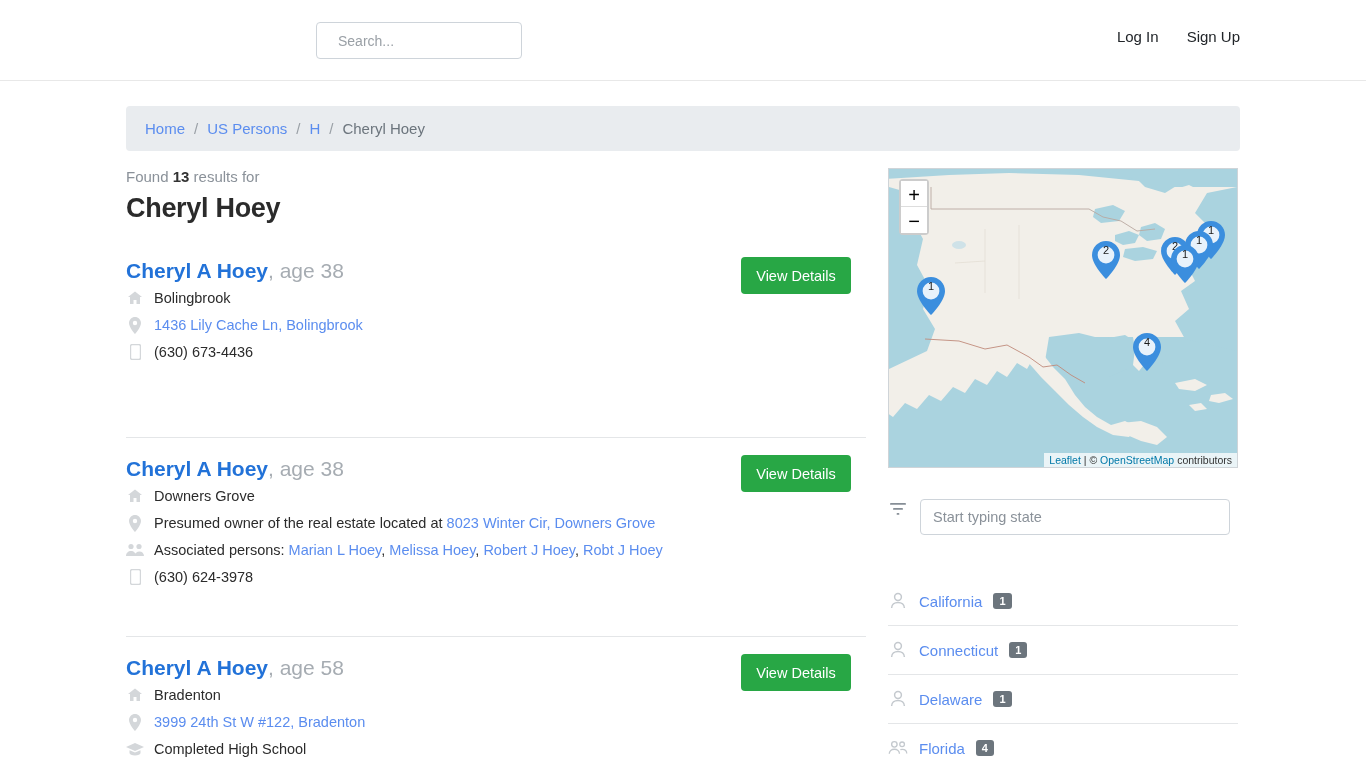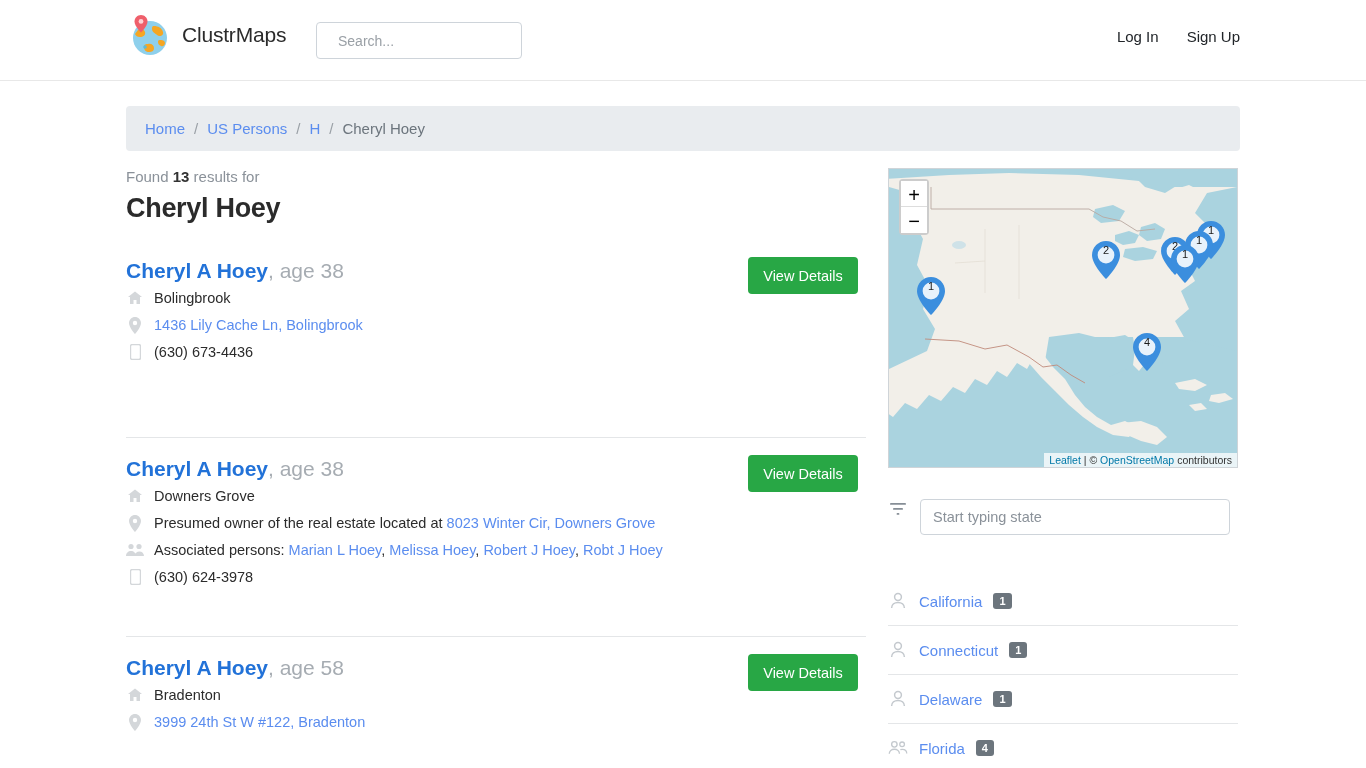--- a/index.html
+++ b/index.html
@@ -92,21 +92,21 @@
     margin-top: 7px;
   }
   .row .ico {
     width: 18px; min-width: 18px; height: 20px;
     display: flex; align-items: center; justify-content: center;
     fill: #d4d7da;
   }
   .row a { color: #5b8def; text-decoration: none; cursor: pointer; }
 
   .btn-details {
-    position: absolute; right: 8px; top: 18px;
+    position: absolute; right: 15px; top: 18px;
     width: 110px; height: 37px;
     background: #28a745; border: none; border-radius: 4px;
     color: #fff; font-size: 14.5px;
     font-family: "Liberation Sans", sans-serif;
     cursor: pointer;
   }
 
   
   .map-wrap {
     position: absolute; left: 888px; top: 168px;
@@ -171,30 +171,20 @@
   .badge {
     background: #6c757d; color: #fff; font-size: 11px;
     font-weight: bold; border-radius: 3px;
     padding: 2px 6px; line-height: 1.1;
   }
 </style>
 </head>
 <body>
 
 <div class="header">
-  <a class="brand" href="#">
-    <svg class="brand-logo" viewBox="0 0 46 46">
-      <circle cx="24" cy="26" r="17" fill="#8ed0ec"></circle>
-      <path d="M12 18c3-2 6-1 7 2s-2 5-5 5-4-1-5-3zM28 14c4 0 8 2 9 6s-4 5-6 3-5-3-5-6 1-3 2-3zM22 32c3-1 6 1 6 4s-2 4-5 4-5-2-5-5 2-3 4-3zM35 28c2 0 4 1 4 3s-2 4-4 3-3-2-3-4 1-2 3-2z" fill="#f5a623"></path>
-      <circle cx="19" cy="35" r="1.8" fill="#5bbbd8"></circle>
-      <path d="M15 3c3.6 0 6.5 2.9 6.5 6.5 0 4.6-6.5 11-6.5 11S8.5 14.1 8.5 9.5C8.5 5.9 11.4 3 15 3z" fill="#ef5f6b"></path>
-      <circle cx="15" cy="9.4" r="2.4" fill="#ffd3d7"></circle>
-    </svg>
-    <span class="brand-name">ClustrMaps</span>
-  </a>
 
   <input class="search-box" type="text" placeholder="Search..." style="">
 
   <div class="nav-links">
     <a class="nav-link" href="#">Log In</a>
     <a class="nav-link" href="#">Sign Up</a>
   </div>
 </div>
 
 <nav class="breadcrumb">
@@ -303,20 +293,28 @@
     <span>Bradenton</span>
   </div>
   <div class="row">
     <span class="ico">
         <svg width="14" height="17" viewBox="0 0 14 17">
           <path d="M7 0C3.7 0 1 2.7 1 6c0 4.5 6 11 6 11s6-6.5 6-11c0-3.3-2.7-6-6-6zm0 8.2A2.2 2.2 0 1 1 7 3.8a2.2 2.2 0 0 1 0 4.4z" fill="#d4d7da"></path>
         </svg>
       </span>
     <a href="#">3999 24th St W #122, Bradenton</a>
   </div>
+  <div class="row">
+    <span class="ico">
+        <svg width="18" height="14" viewBox="0 0 18 14">
+          <path d="M9 1 0 5l9 4 9-4zM3.5 8.2V11c0 1.4 2.5 2.4 5.5 2.4s5.5-1 5.5-2.4V8.2L9 10.6z" fill="#d4d7da"></path>
+        </svg>
+      </span>
+    <span>Completed High School</span>
+  </div>
   <button class="btn-details">View Details</button>
 </div>
 
 <div class="map-wrap">
   <svg width="348" height="298" viewBox="0 0 348 298" style="position:absolute;left:0;top:0;">
     <rect width="348" height="298" fill="#aad3df"></rect>
 
     <path d="M0 0 H348 V40 L318 36 295 20 268 14 236 8 200 4 150 2 90 4 40 10 0 18 Z" fill="#aad3df"></path>
     <path d="M-5 10 L60 6 120 4 190 6 250 12 280 22 300 16 320 26 348 30 348 78 330 70 312 74 300 66 286 76 270 70 258 80 240 74 230 86 212 80 196 92 182 86 170 98 150 92 138 104 120 98 100 110 80 104 60 116 36 110 14 120 -5 114 Z" fill="#f2efe9"></path>
 

